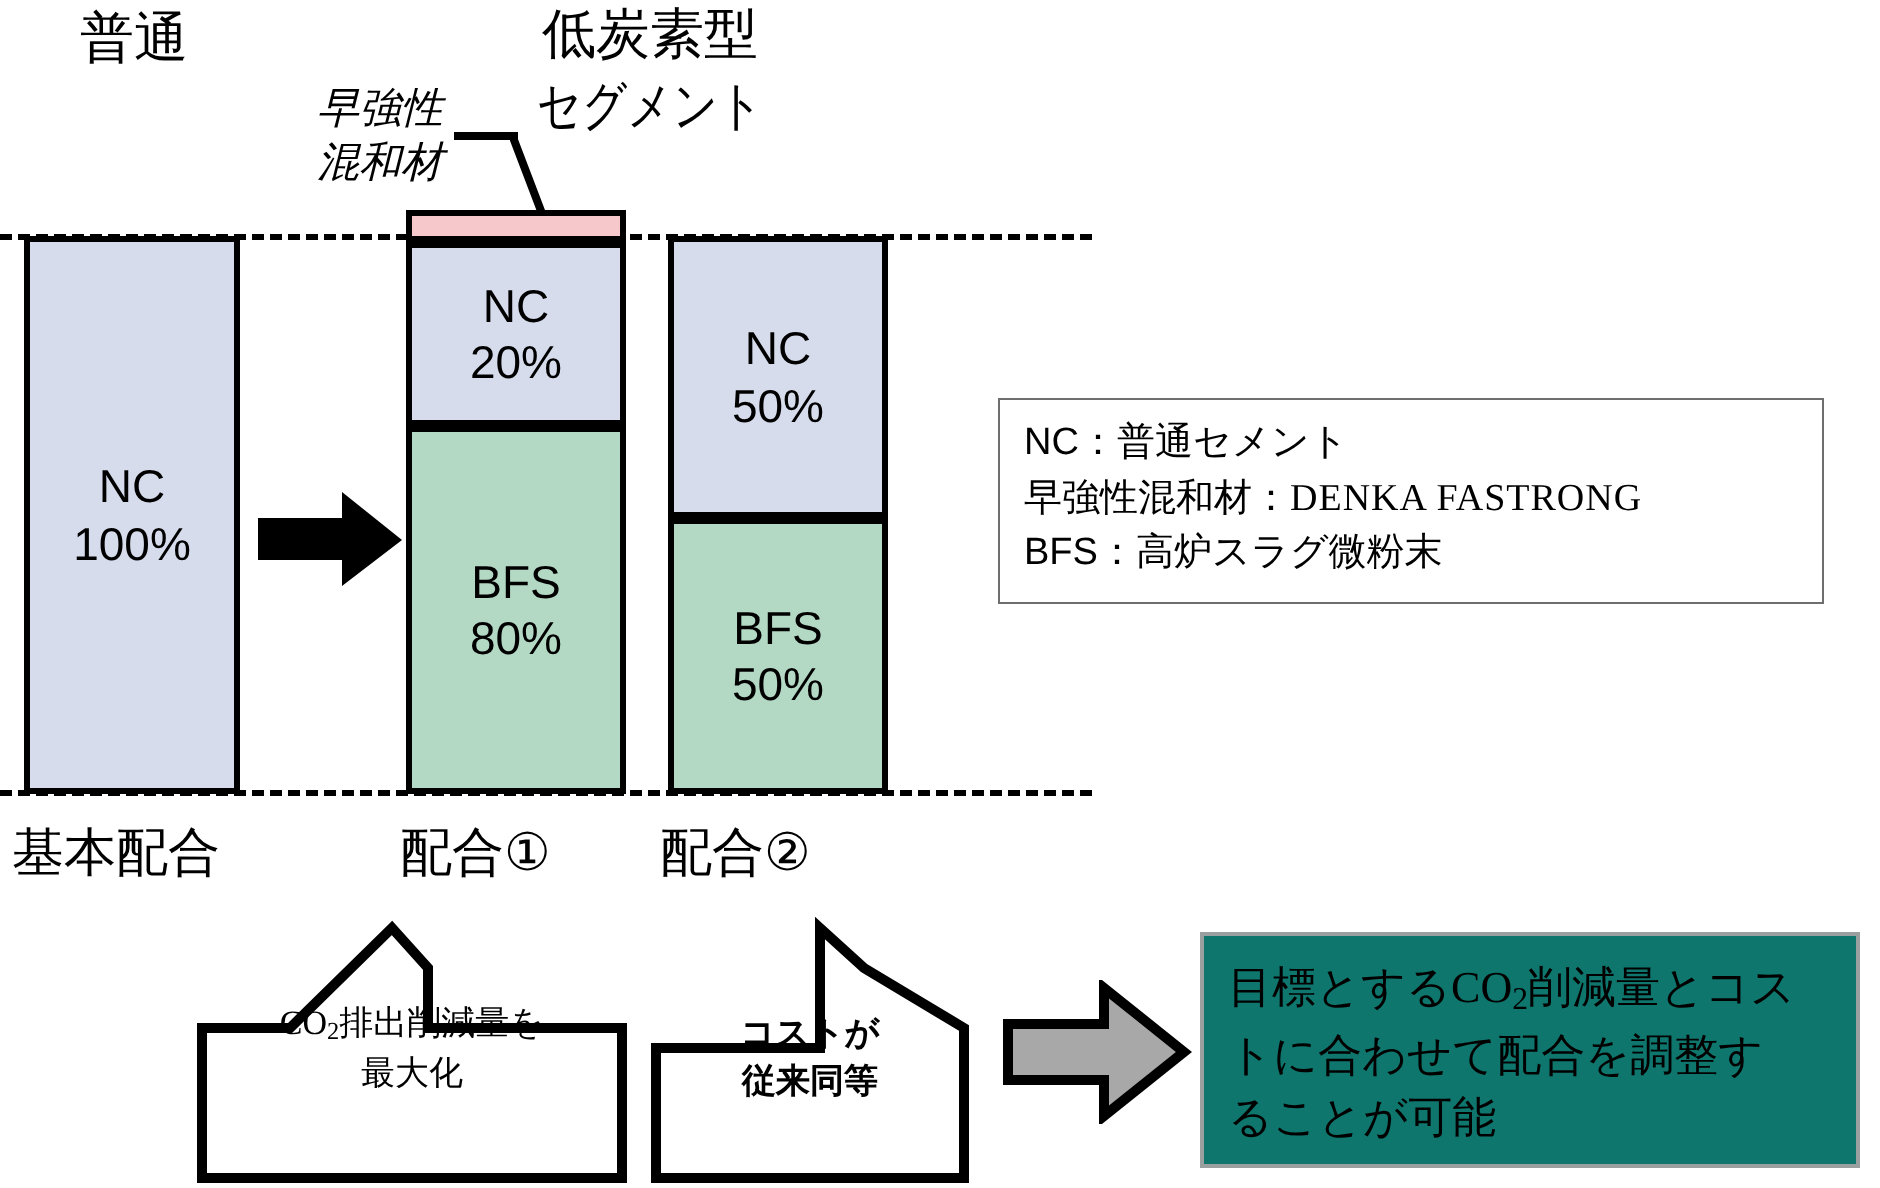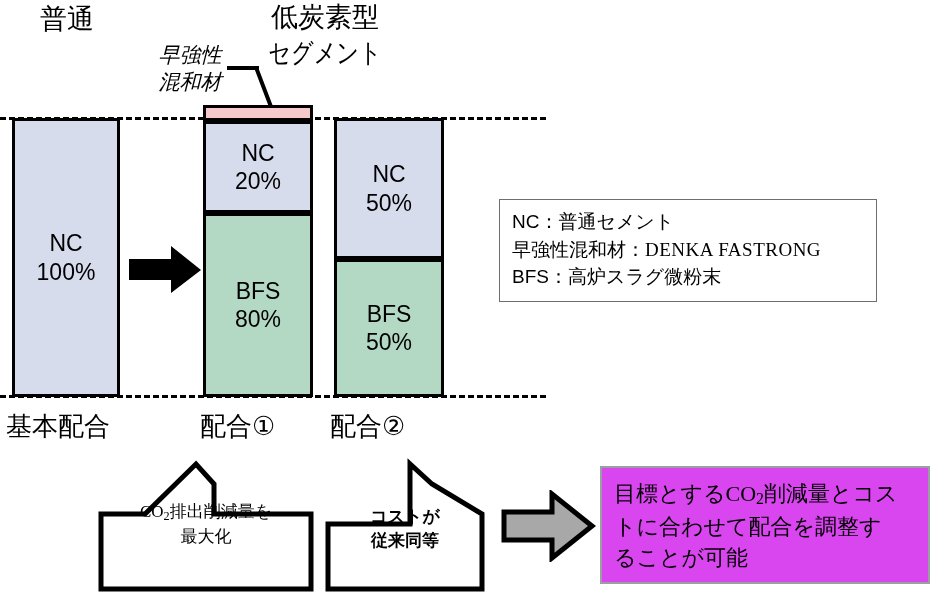--- a/index.html
+++ b/index.html
@@ -52,21 +52,21 @@
     padding:8px 12px 10px 12px;
     font-size:19px;line-height:1.45;
     white-space:nowrap;
   }
   .legend .mono{font-family:"Liberation Serif","DejaVu Serif",serif;letter-spacing:.5px;}
 
   
   .result{
     box-sizing:border-box;
     border:2px solid #9aa0a0;
-    background:#d946ef;
+    background:#0f766e;
     padding:10px 12px;
     font-size:22px;line-height:1.42;
   }
   .sub{font-size:.72em;vertical-align:-.22em;}
   .serifish{font-family:"Liberation Serif","DejaVu Serif",serif;}
 
   
   .callout-text{
     font-size:17px;line-height:1.4;text-align:center;
   }
@@ -128,21 +128,21 @@
     <div class="bar-seg seg-bfs" style="width:110px;height:138px;">
       <span class="seg-label">BFS</span>
       <span class="seg-label">50%</span>
     </div>
   </div>
 
   <div class="abs axis-label" style="left:6px;top:412px;">基本配合</div>
   <div class="abs axis-label" style="left:200px;top:412px;">配合①</div>
   <div class="abs axis-label" style="left:330px;top:412px;">配合②</div>
 
-  <div class="abs legend" style="left:499px;top:199px;width:378px;">
+  <div class="abs legend" style="left:499px;top:199px;width:413px;">
     <div>
       <span>NC</span><span>：</span><span>普通セメント</span>
     </div>
     <div>
       <span>早強性混和材</span><span>：</span><span class="mono">DENKA  FASTRONG</span>
     </div>
     <div>
       <span>BFS</span><span>：</span><span>高炉スラグ微粉末</span>
     </div>
   </div>

